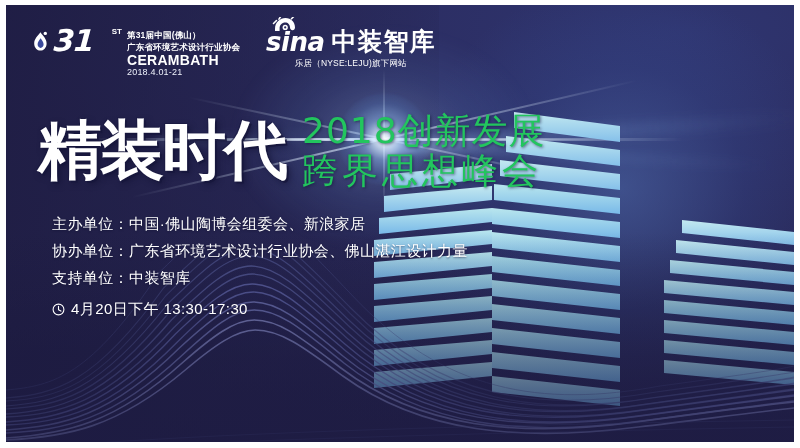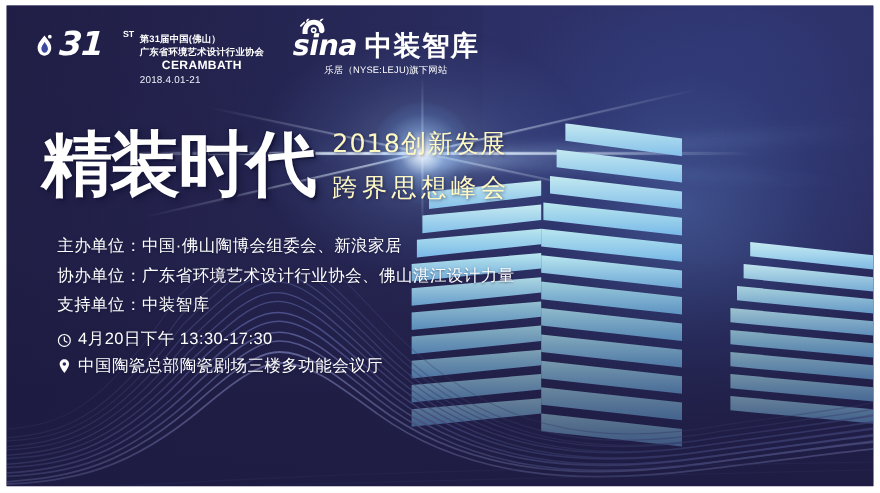--- a/index.html
+++ b/index.html
@@ -141,23 +141,22 @@
     margin-left:1px;letter-spacing:0;padding-left:12px;
   }
   .cb-text{
     color:#ffffff;margin-top:3px;
   }
   .cb-cn1,.cb-cn2{
     font-size:8.5px;font-weight:700;line-height:11.5px;letter-spacing:.2px;
     white-space:nowrap;
   }
   .cb-en{
-    font-size:11px;font-weight:700;line-height:12px;letter-spacing:.3px;
+    font-size:14px;font-weight:700;line-height:12px;letter-spacing:.3px;
     margin-top:1px;
-    text-align:center;
   }
   .cb-date{
     font-size:9px;font-weight:400;line-height:12px;letter-spacing:.2px;
     margin-top:0px;color:#eef1fb;
   }
 
   .logo-sina{ margin-top:2px; }
   .sina-row{display:flex;align-items:flex-end;gap:7px;}
   .sina-word{
     position:relative;
@@ -196,22 +195,22 @@
        3px 3px 6px rgba(15,15,45,.55);
     white-space:nowrap;
   }
   .title-right{
     display:flex;flex-direction:column;justify-content:center;
     margin-left:4px;margin-top:2px;
   }
   .title-sub1,.title-sub2{
     font-family:"DejaVu Sans","Liberation Sans",sans-serif;
     font-weight:400;
-    font-size:23px;line-height:40px;
-    color:#fef9c3;
+    font-size:36px;line-height:40px;
+    color:#22c55e;
     letter-spacing:1px;
     white-space:nowrap;
     text-shadow:1px 1px 3px rgba(20,20,55,.6);
   }
   .title-sub2{letter-spacing:4px;}
 
   
   .info{
     position:absolute;left:46px;top:205px;
     z-index:7;
@@ -411,26 +410,17 @@
         <div class="info-meta">
           <span class="ic">
             <svg width="13" height="13" viewBox="0 0 13 13" aria-hidden="true">
               <circle cx="6.5" cy="6.5" r="5.4" fill="none" stroke="#ffffff" stroke-width="1.1"></circle>
               <path d="M6.5 3.4 L6.5 6.7 L8.9 8.1" fill="none" stroke="#ffffff" stroke-width="1.1" stroke-linecap="round" stroke-linejoin="round"></path>
             </svg>
           </span>
           <span>4月20日下午 13:30-17:30</span>
         </div>
 
-        <div class="info-meta">
-          <span class="ic">
-            <svg width="13" height="14" viewBox="0 0 13 14" aria-hidden="true">
-              <path d="M6.5 0.7 C4.1 0.7 2.2 2.6 2.2 5 C2.2 8.1 6.5 13.2 6.5 13.2 C6.5 13.2 10.8 8.1 10.8 5 C10.8 2.6 8.9 0.7 6.5 0.7 Z" fill="#ffffff"></path>
-              <circle cx="6.5" cy="4.9" r="1.6" fill="#2a2a5e"></circle>
-            </svg>
-          </span>
-          <span>中国陶瓷总部陶瓷剧场三楼多功能会议厅</span>
-        </div>
       </div>
     </div>
 
   </div>
 </div>
 
 </body></html>

